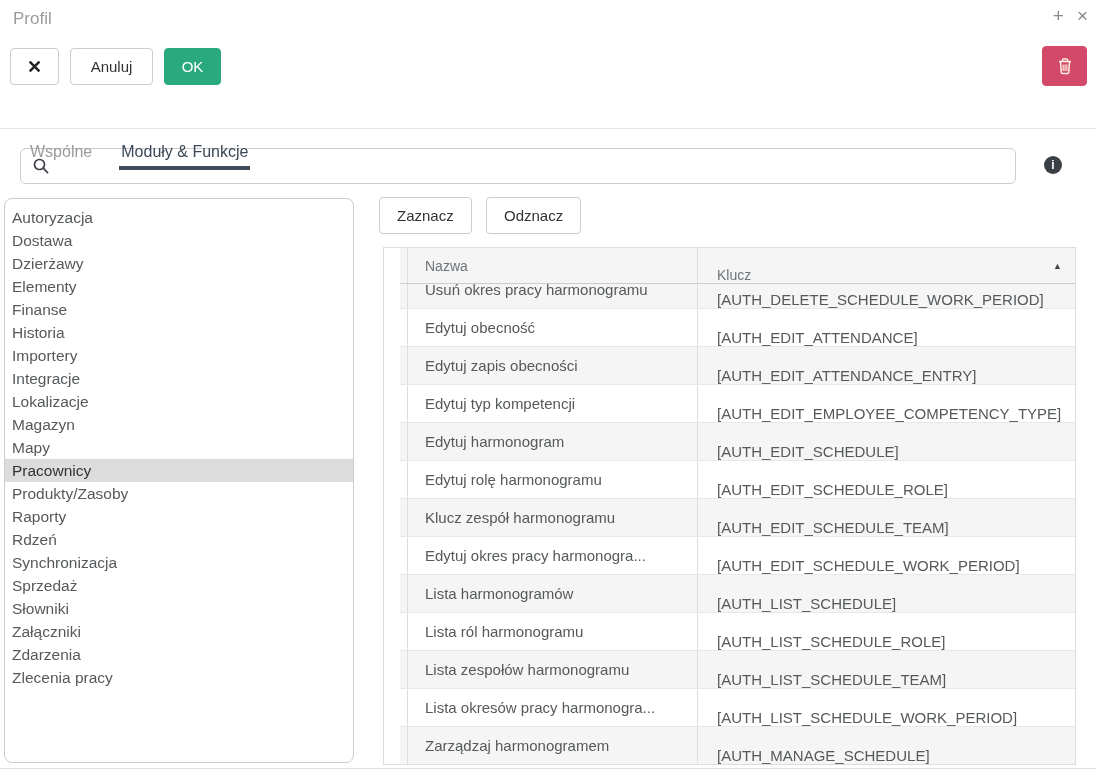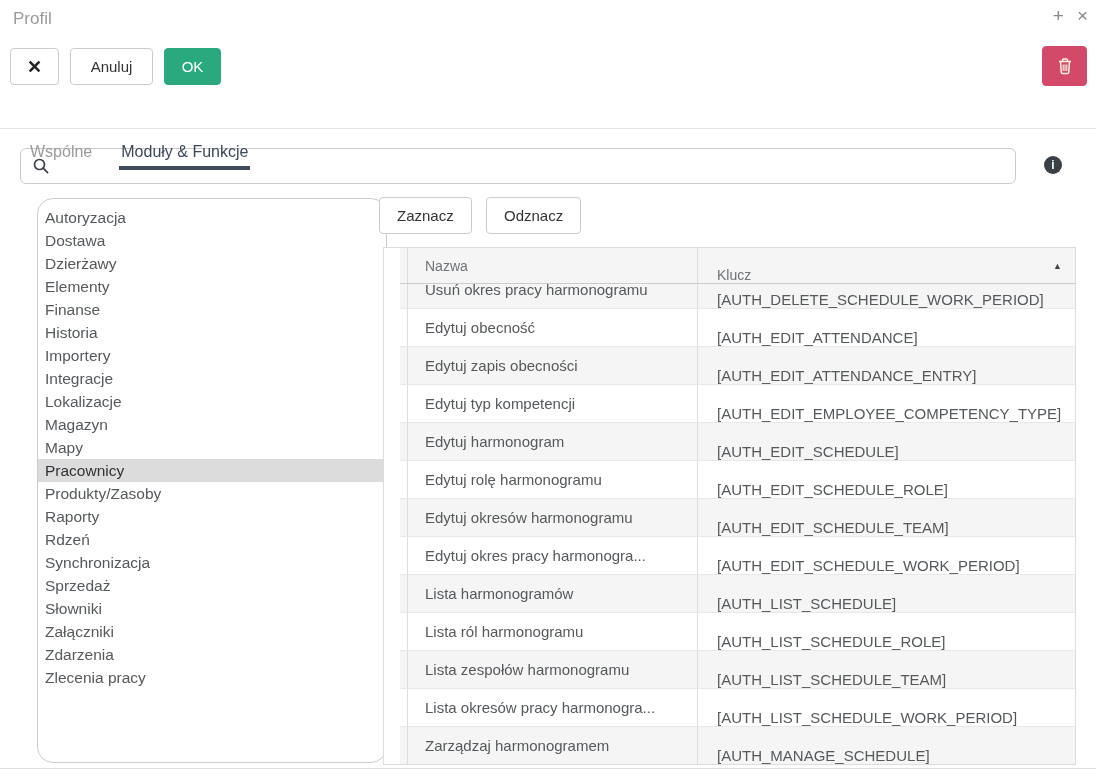--- a/index.html
+++ b/index.html
@@ -41,21 +41,21 @@
   .tab-divider{position:absolute;left:0;top:128px;width:1096px;height:1px;background:#e5e5e5;}
   .tabs{position:absolute;left:28px;top:103px;display:flex;gap:25px;z-index:2;margin-top:40px;}
   .tab{font-size:16px;color:#9b9b9b;padding:0 2px 9px 2px;cursor:pointer;}
   .tab.active{color:#3c4858;border-bottom:4px solid var(--underline);padding-bottom:5px;}
   
   .search-wrap{position:absolute;left:20px;top:148px;width:996px;height:36px;border:1px solid var(--border);border-radius:6px;background:#fff;display:flex;align-items:center;}
   .search-icon{margin-left:11px;display:flex;align-items:center;}
   .search-input{flex:1;height:100%;border:none;outline:none;background:transparent;font-size:15px;color:#333;padding:0 10px;font-family:"Liberation Sans", sans-serif;}
   .info-btn{position:absolute;left:1044px;top:156px;width:18px;height:18px;border-radius:50%;background:#3b4046;color:#fff;font-size:12px;font-weight:bold;display:flex;align-items:center;justify-content:center;cursor:pointer;}
   
-  .cat-panel{position:absolute;left:37px;top:198px;width:350px;height:565px;border:1px solid var(--border);border-radius:16px;background:#fff;padding-top:7px;overflow:hidden;}
+  .cat-panel{position:absolute;left:4px;top:198px;width:350px;height:565px;border:1px solid var(--border);border-radius:8px;background:#fff;padding-top:7px;overflow:hidden;}
   .cat-item{height:23px;line-height:23px;padding-left:7px;font-size:15.5px;color:var(--text);cursor:pointer;white-space:nowrap;}
   .cat-item.selected{background:var(--sel);color:#2f3337;}
   
   .btn-select{position:absolute;left:379px;top:197px;height:37px;padding:0 17px;background:#fff;border:1px solid var(--border);border-radius:4px;font-size:15px;color:#333;cursor:pointer;font-family:"Liberation Sans", sans-serif;}
   .btn-deselect{left:486px;}
   
   .tbl{position:absolute;left:383px;top:247px;width:693px;border:1px solid #ddd;background:#fff;padding-left:16px;}
   .tr{display:flex;align-items:stretch;}
   .th{height:36px;background:var(--stripe);border-bottom:1px solid #ccc;color:var(--muted);font-size:14px;}
   .c-gutter{width:8px;border-right:1px solid #ddd;flex:none;}
@@ -172,21 +172,21 @@
           <div class="c-name">Edytuj harmonogram</div>
           <div class="c-key">[AUTH_EDIT_SCHEDULE]</div>
         </div>
         <div class="tr row">
           <div class="c-gutter"></div>
           <div class="c-name">Edytuj rolę harmonogramu</div>
           <div class="c-key">[AUTH_EDIT_SCHEDULE_ROLE]</div>
         </div>
         <div class="tr row stripe">
           <div class="c-gutter"></div>
-          <div class="c-name">Edytuj okresów harmonogramu</div>
+          <div class="c-name">Klucz zespół harmonogramu</div>
           <div class="c-key">[AUTH_EDIT_SCHEDULE_TEAM]</div>
         </div>
         <div class="tr row">
           <div class="c-gutter"></div>
           <div class="c-name">Edytuj okres pracy harmonogra...</div>
           <div class="c-key">[AUTH_EDIT_SCHEDULE_WORK_PERIOD]</div>
         </div>
         <div class="tr row stripe">
           <div class="c-gutter"></div>
           <div class="c-name">Lista harmonogramów</div>

